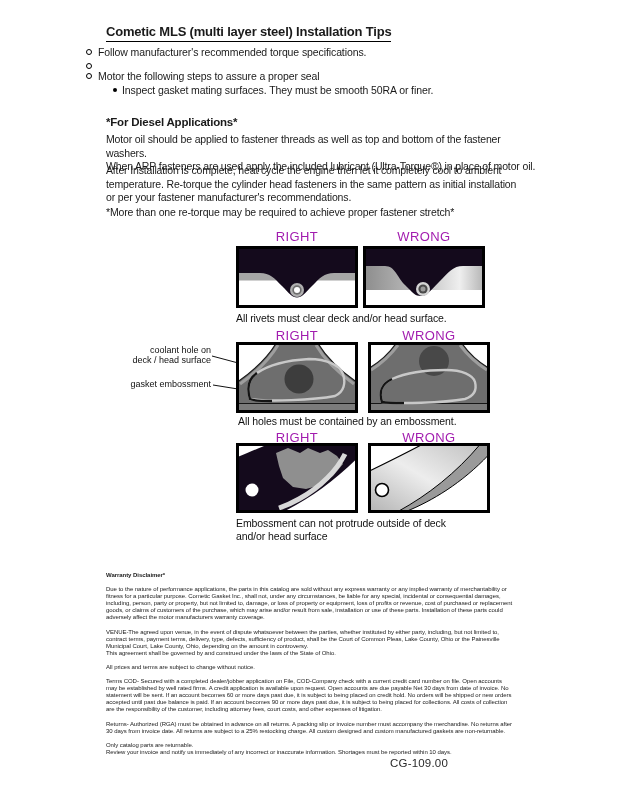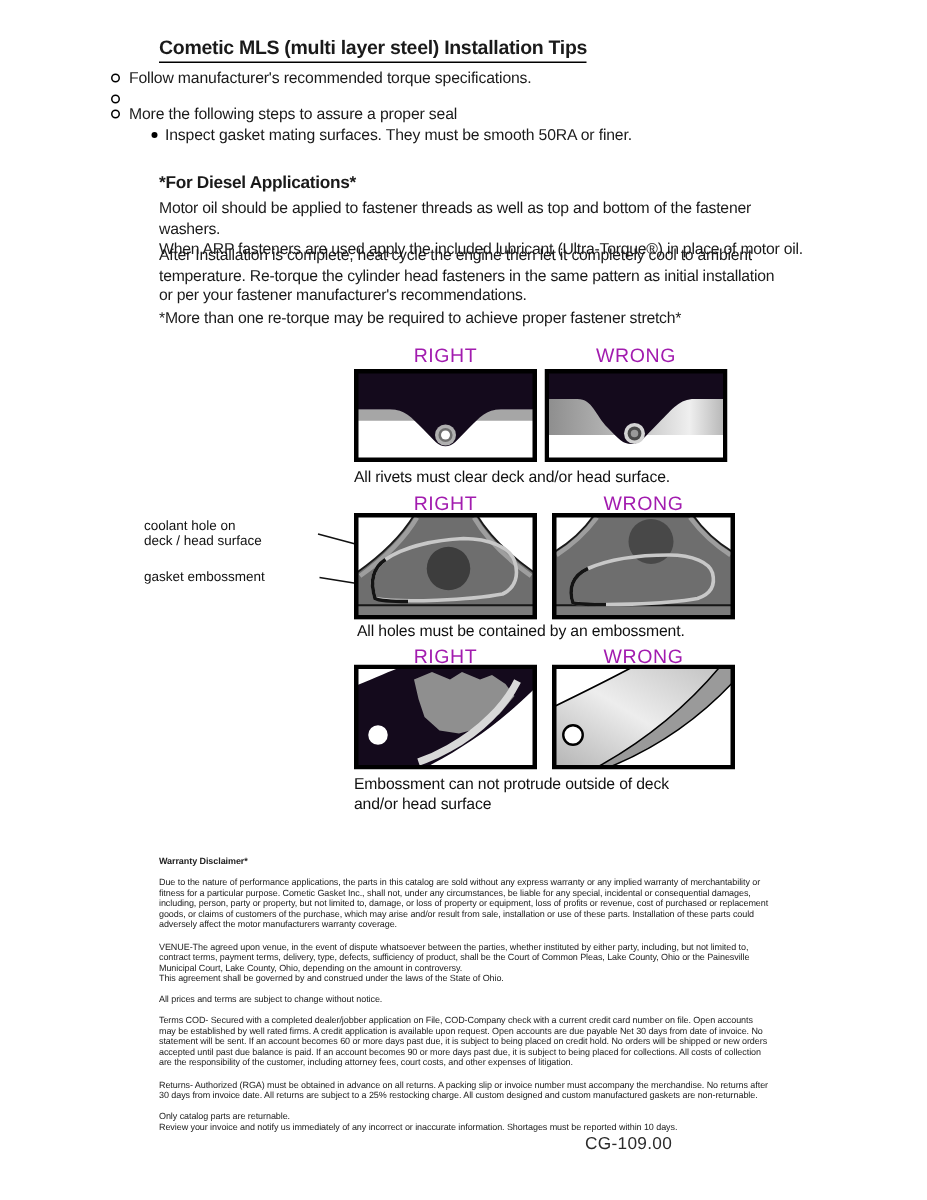--- a/index.html
+++ b/index.html
@@ -5,30 +5,30 @@
   html,body{margin:0;padding:0;}
   body{
     width:618px;height:800px;position:relative;background:#ffffff;
     font-family:"Liberation Sans", sans-serif;color:#1a1a1a;overflow:hidden;
   }
   .abs{position:absolute;}
   .title{
     left:106px;top:24px;font-size:13px;font-weight:bold;letter-spacing:-0.2px;
     border-bottom:1.8px solid #000;padding-bottom:2px;
   }
-  .bullets{left:74px;top:45px;font-size:10.5px;line-height:14px;letter-spacing:-0.1px;}
+  .bullets{left:86px;top:45px;font-size:10.5px;line-height:14px;letter-spacing:-0.1px;}
   .brow{display:flex;align-items:flex-start;}
   .mark-o{width:4px;height:4px;border:1px solid #000;border-radius:50%;margin:4px 6px 0 0;flex:0 0 auto;}
   .sub{margin-left:27px;}
   .mark-f{width:4px;height:4px;background:#000;border-radius:50%;margin:5px 5px 0 0;flex:0 0 auto;}
   .h2{left:106px;top:116px;font-size:11.5px;font-weight:bold;letter-spacing:-0.2px;}
   .para{left:106px;font-size:10.5px;line-height:13.5px;white-space:pre-line;letter-spacing:-0.15px;width:430px;}
   .dlabel{font-size:13px;letter-spacing:0.4px;width:122px;text-align:center;color:#a21caf;}
   .dcap{font-size:10.5px;letter-spacing:-0.1px;white-space:pre-line;line-height:12.5px;color:#111;}
-  .callout{font-size:9px;line-height:9.5px;white-space:pre-line;width:115px;color:#111;}
+  .callout{font-size:9px;line-height:9.5px;text-align:right;white-space:pre-line;width:115px;color:#111;}
   .legal{left:106px;top:572px;width:408px;font-size:6px;line-height:7.1px;letter-spacing:-0.05px;color:#222;}
   .legal .lh{font-weight:bold;margin:0 0 7px 0;}
   .legal p{margin:0 0 7px 0;white-space:pre-line;}
   .footer{left:390px;top:757px;font-size:11.5px;color:#2a2a2a;letter-spacing:0.2px;}
   svg{display:block;}
 </style>
 </head>
 <body>
 
 <div class="abs title">Cometic MLS (multi layer steel) Installation Tips</div>
@@ -36,21 +36,21 @@
 <div class="abs bullets">
   <div class="brow">
     <span class="mark-o"></span>
     <span>Follow manufacturer's recommended torque specifications.</span>
   </div>
   <div class="brow">
     <span class="mark-o"></span>
   </div>
   <div class="brow">
     <span class="mark-o"></span>
-    <span>More the following steps to assure a proper seal</span>
+    <span>Motor the following steps to assure a proper seal</span>
   </div>
   <div class="brow sub">
     <span class="mark-f"></span>
     <span>Inspect gasket mating surfaces.  They must be smooth 50RA or finer.</span>
   </div>
 </div>
 
 <div class="abs h2">*For Diesel Applications*</div>
 <div class="abs para" style="top:133px;">Motor oil should be applied to fastener threads as well as top and bottom of the fastener washers.
 When ARP fasteners are used apply the included lubricant (Ultra-Torque®) in place of motor oil.</div>

